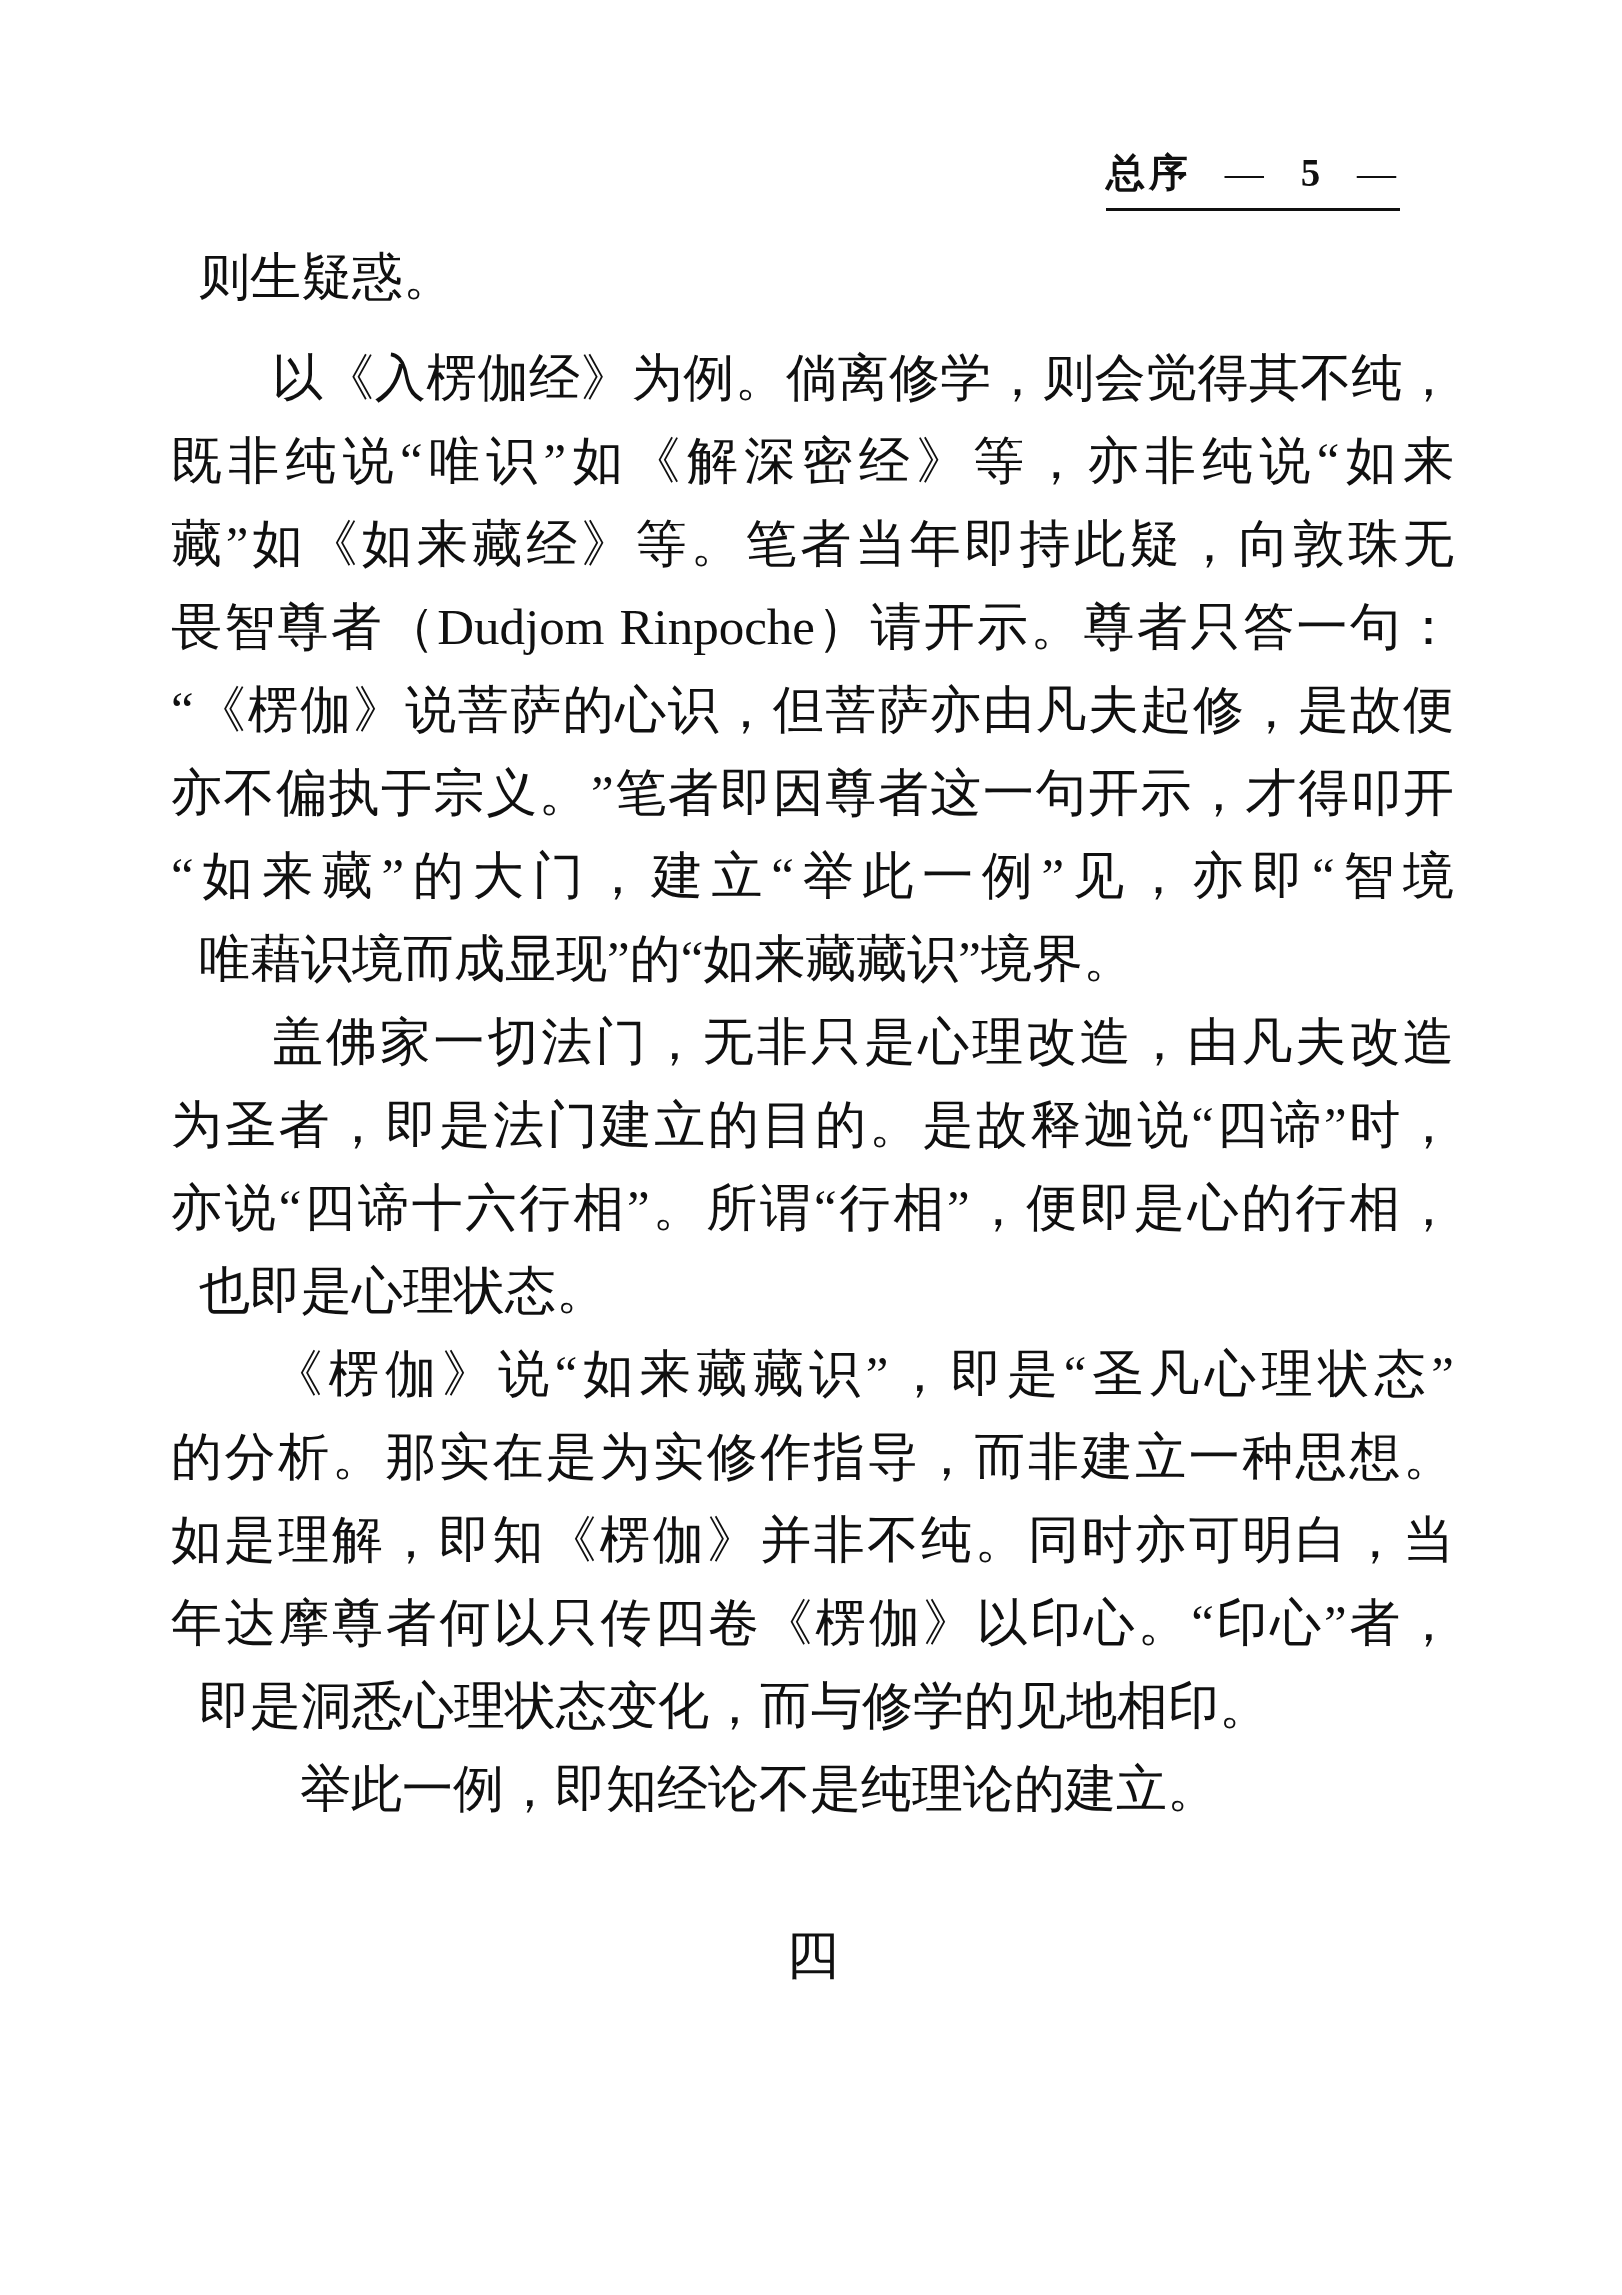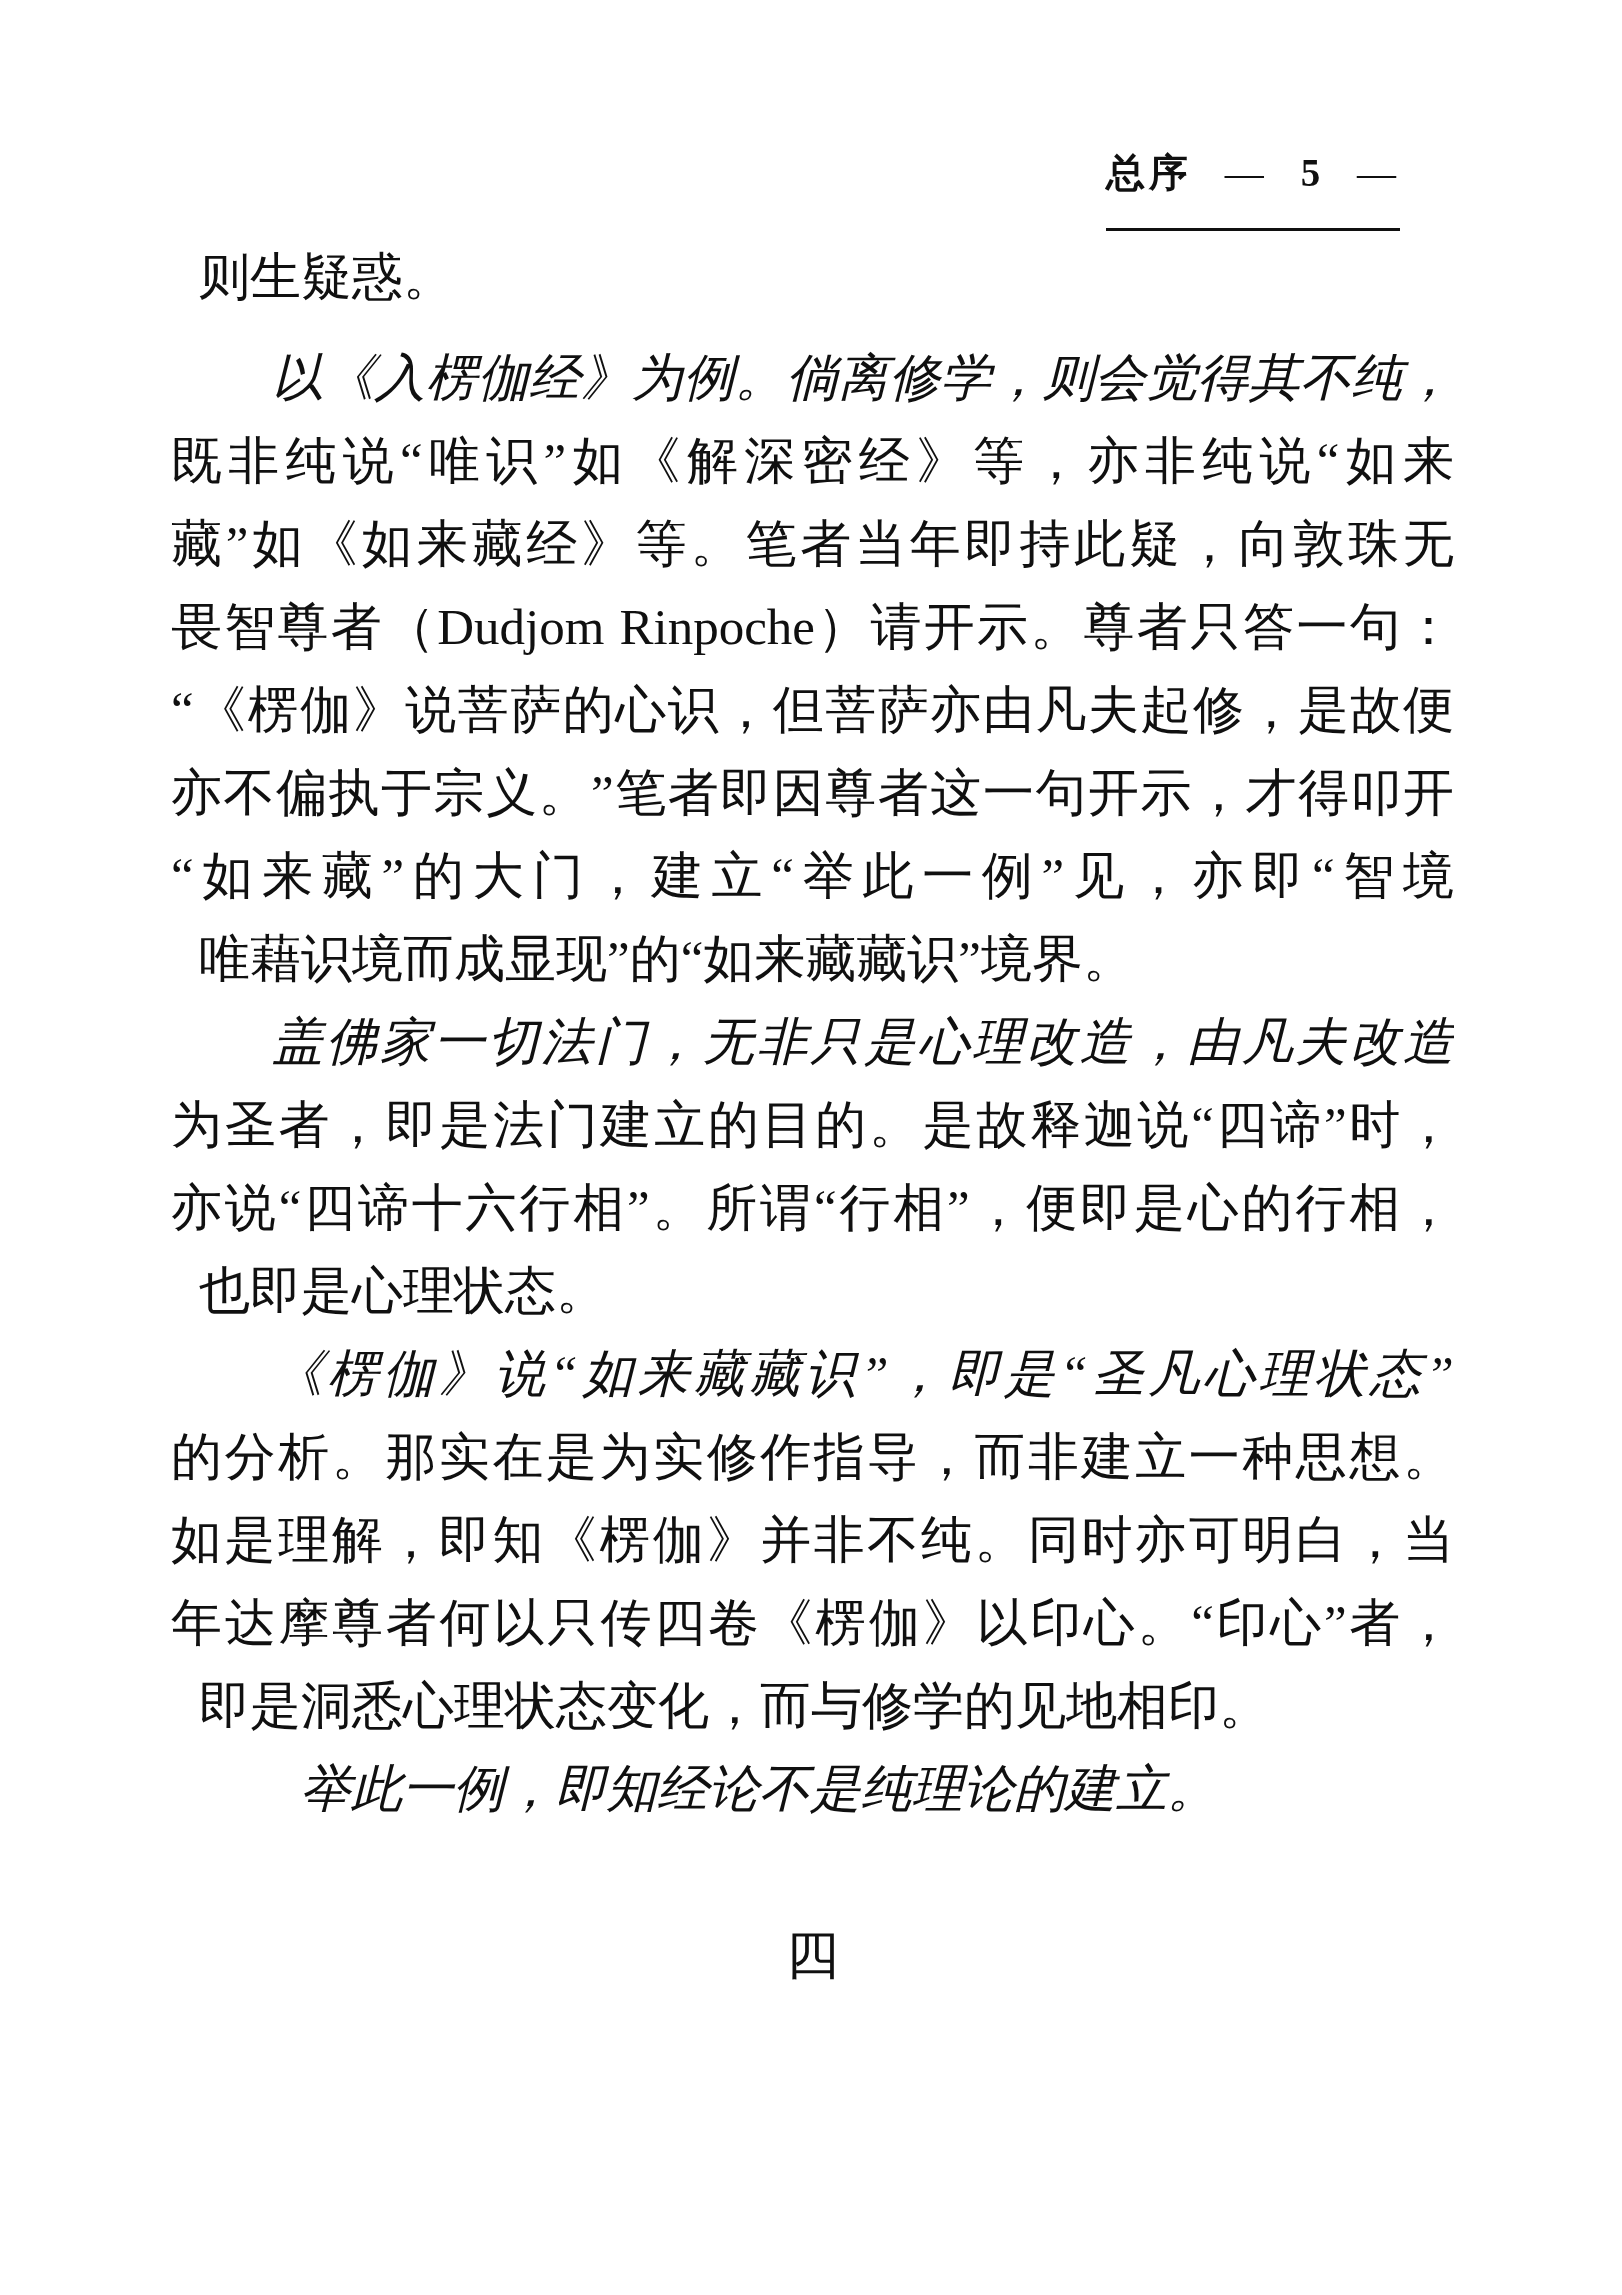--- a/index.html
+++ b/index.html
@@ -18,41 +18,41 @@
     position: absolute;
     top: 146px;
     right: 223px;
     display: flex;
     align-items: baseline;
     gap: 33px;
     font-size: 39px;
     font-weight: bold;
     letter-spacing: 3.9px;
     border-bottom: 3.9px solid #101010;
-    padding-bottom: 28px;
+    padding-bottom: 8px;
   }
   .running-head .dash { font-weight: normal; }
   
   .body-text {
     position: absolute;
     left: 171px;
     top: 236px;
     width: 1283px;
     font-size: 51px;
   }
   .paragraph { margin: 0; }
   .block-0 { margin-bottom: 17.6px; }  
   .line {
     height: 83px;
     line-height: 83px;
     text-align: justify;
     text-align-last: justify;
     overflow: hidden;
   }
-  .line.indent { text-indent: 101px; font-style: italic; }
+  .line.indent { text-indent: 101px; }
   .line.short { text-align-last: left; margin-left: 28px; }
   .section-heading {
     height: 83px;
     line-height: 83px;
     margin-top: 83px;
     text-align: center;
     font-size: 53px;
   }
 </style>
 </head>

